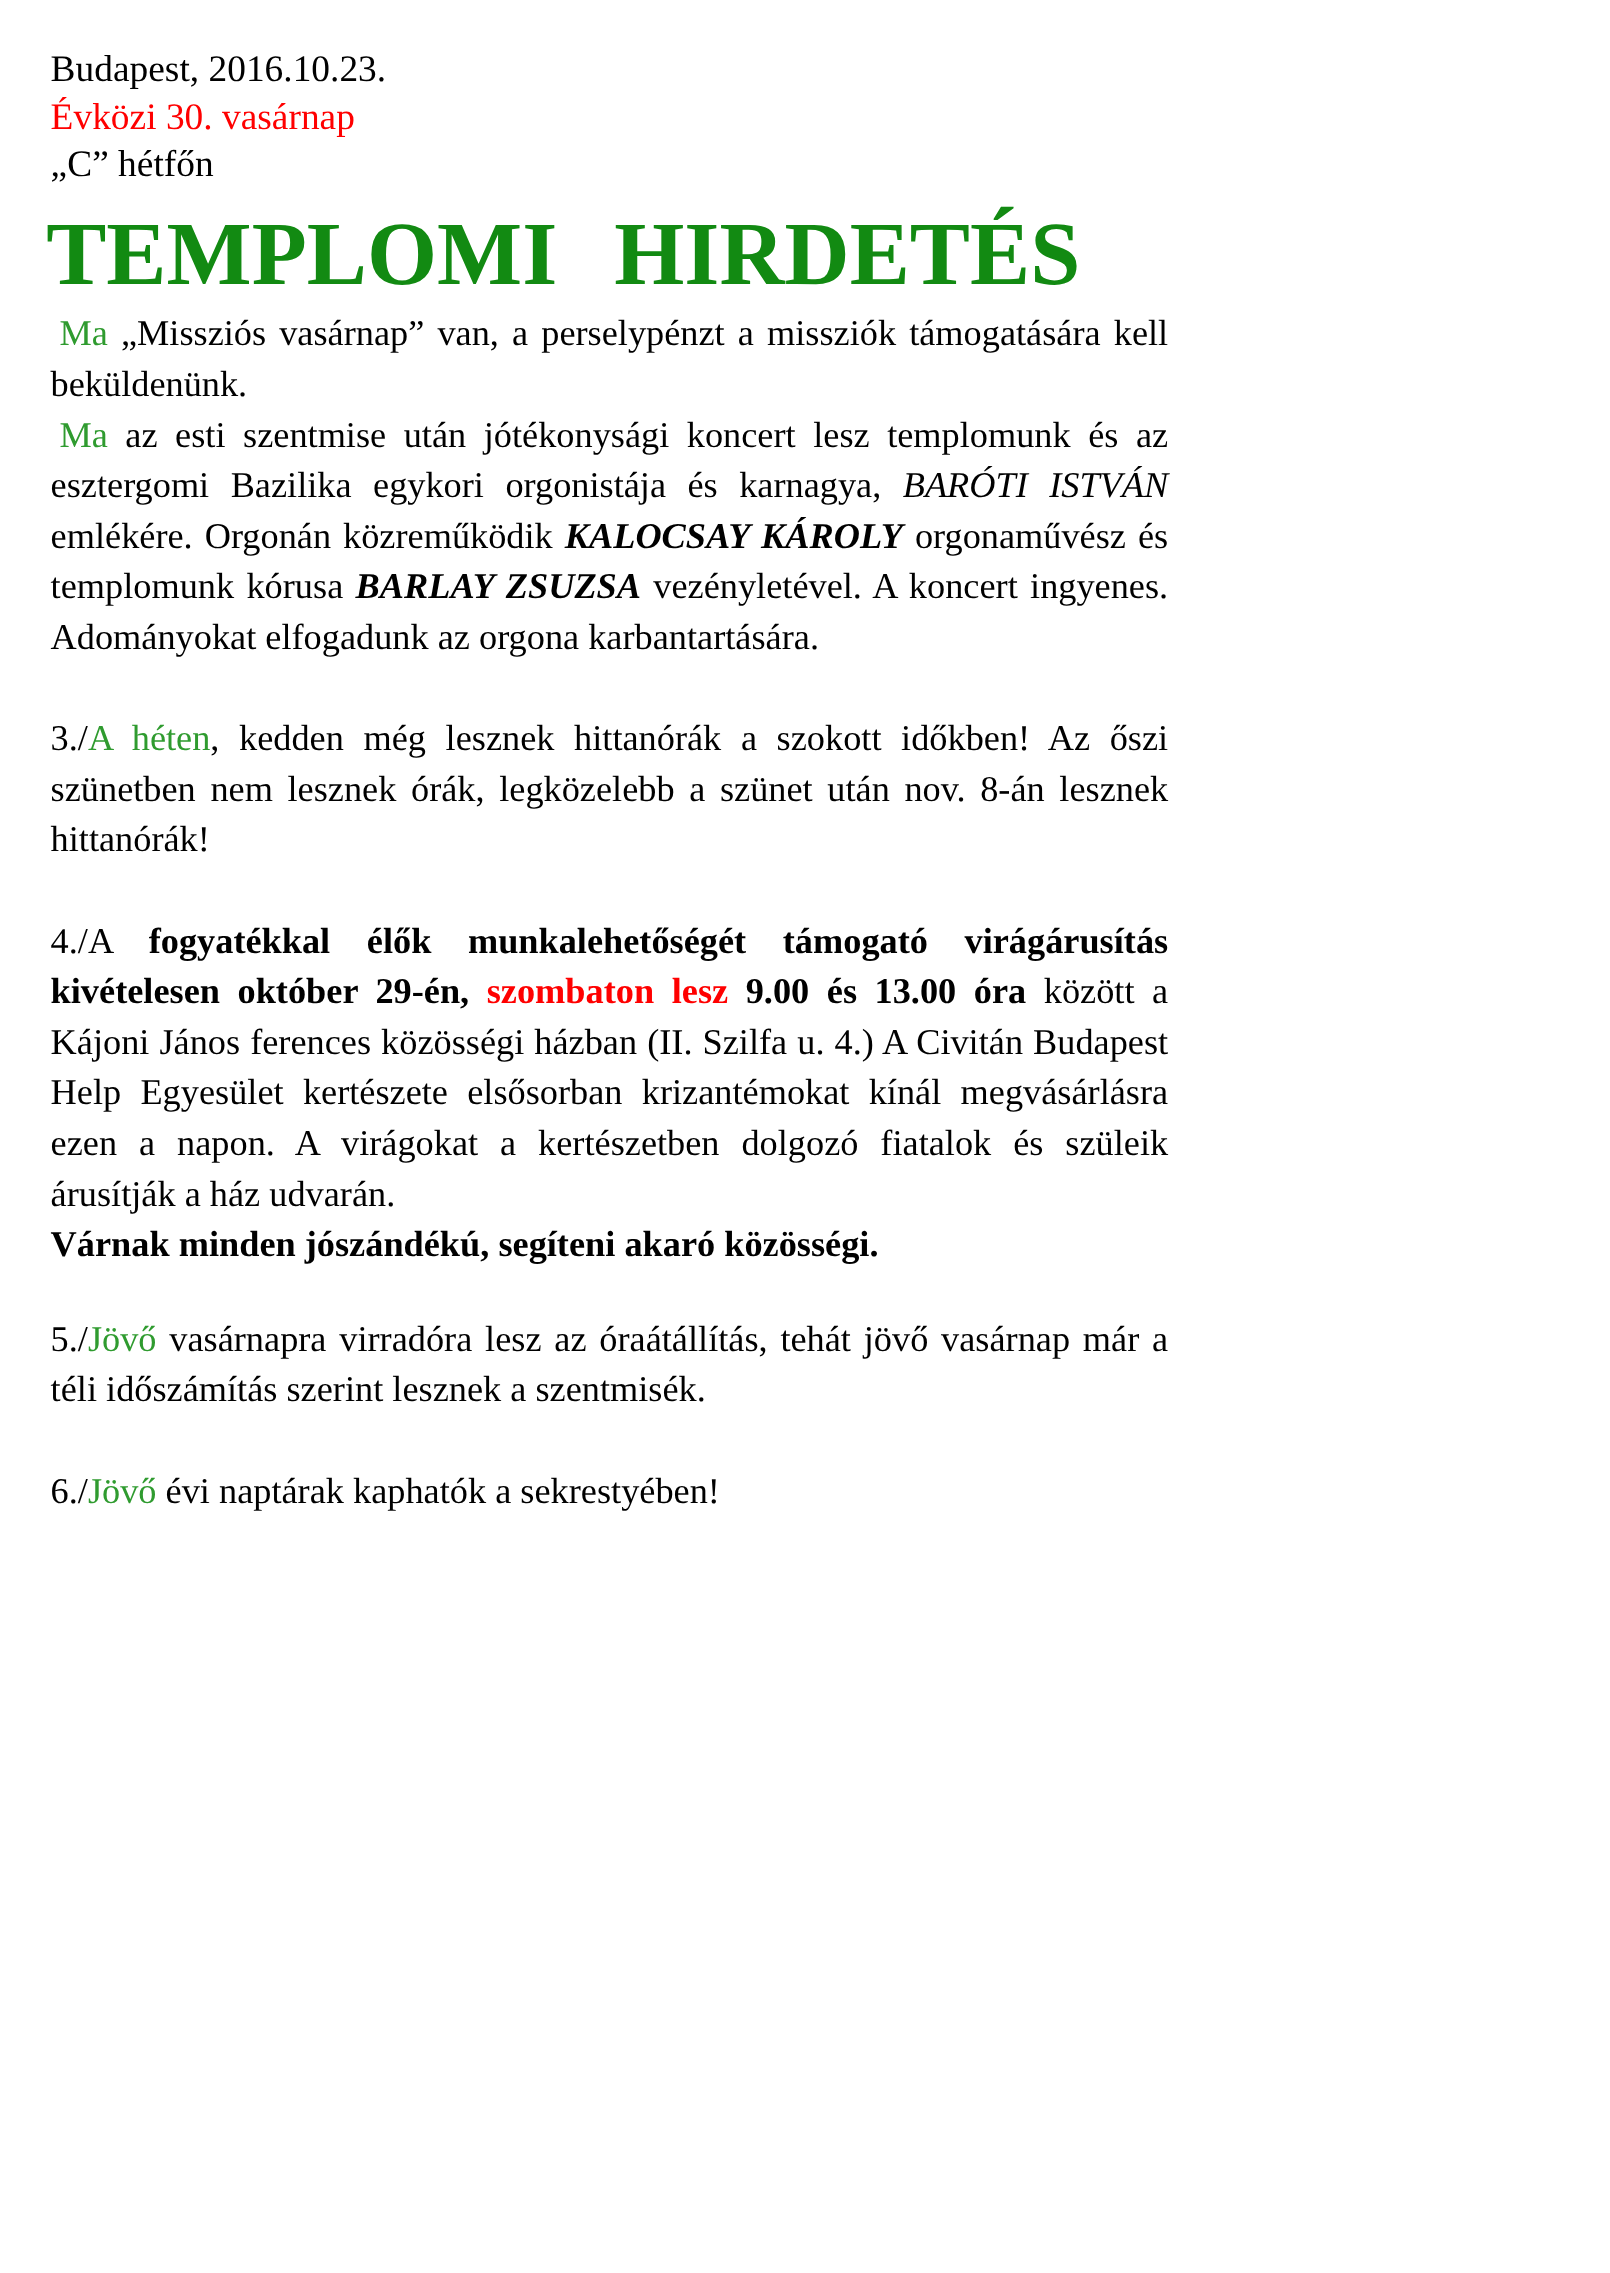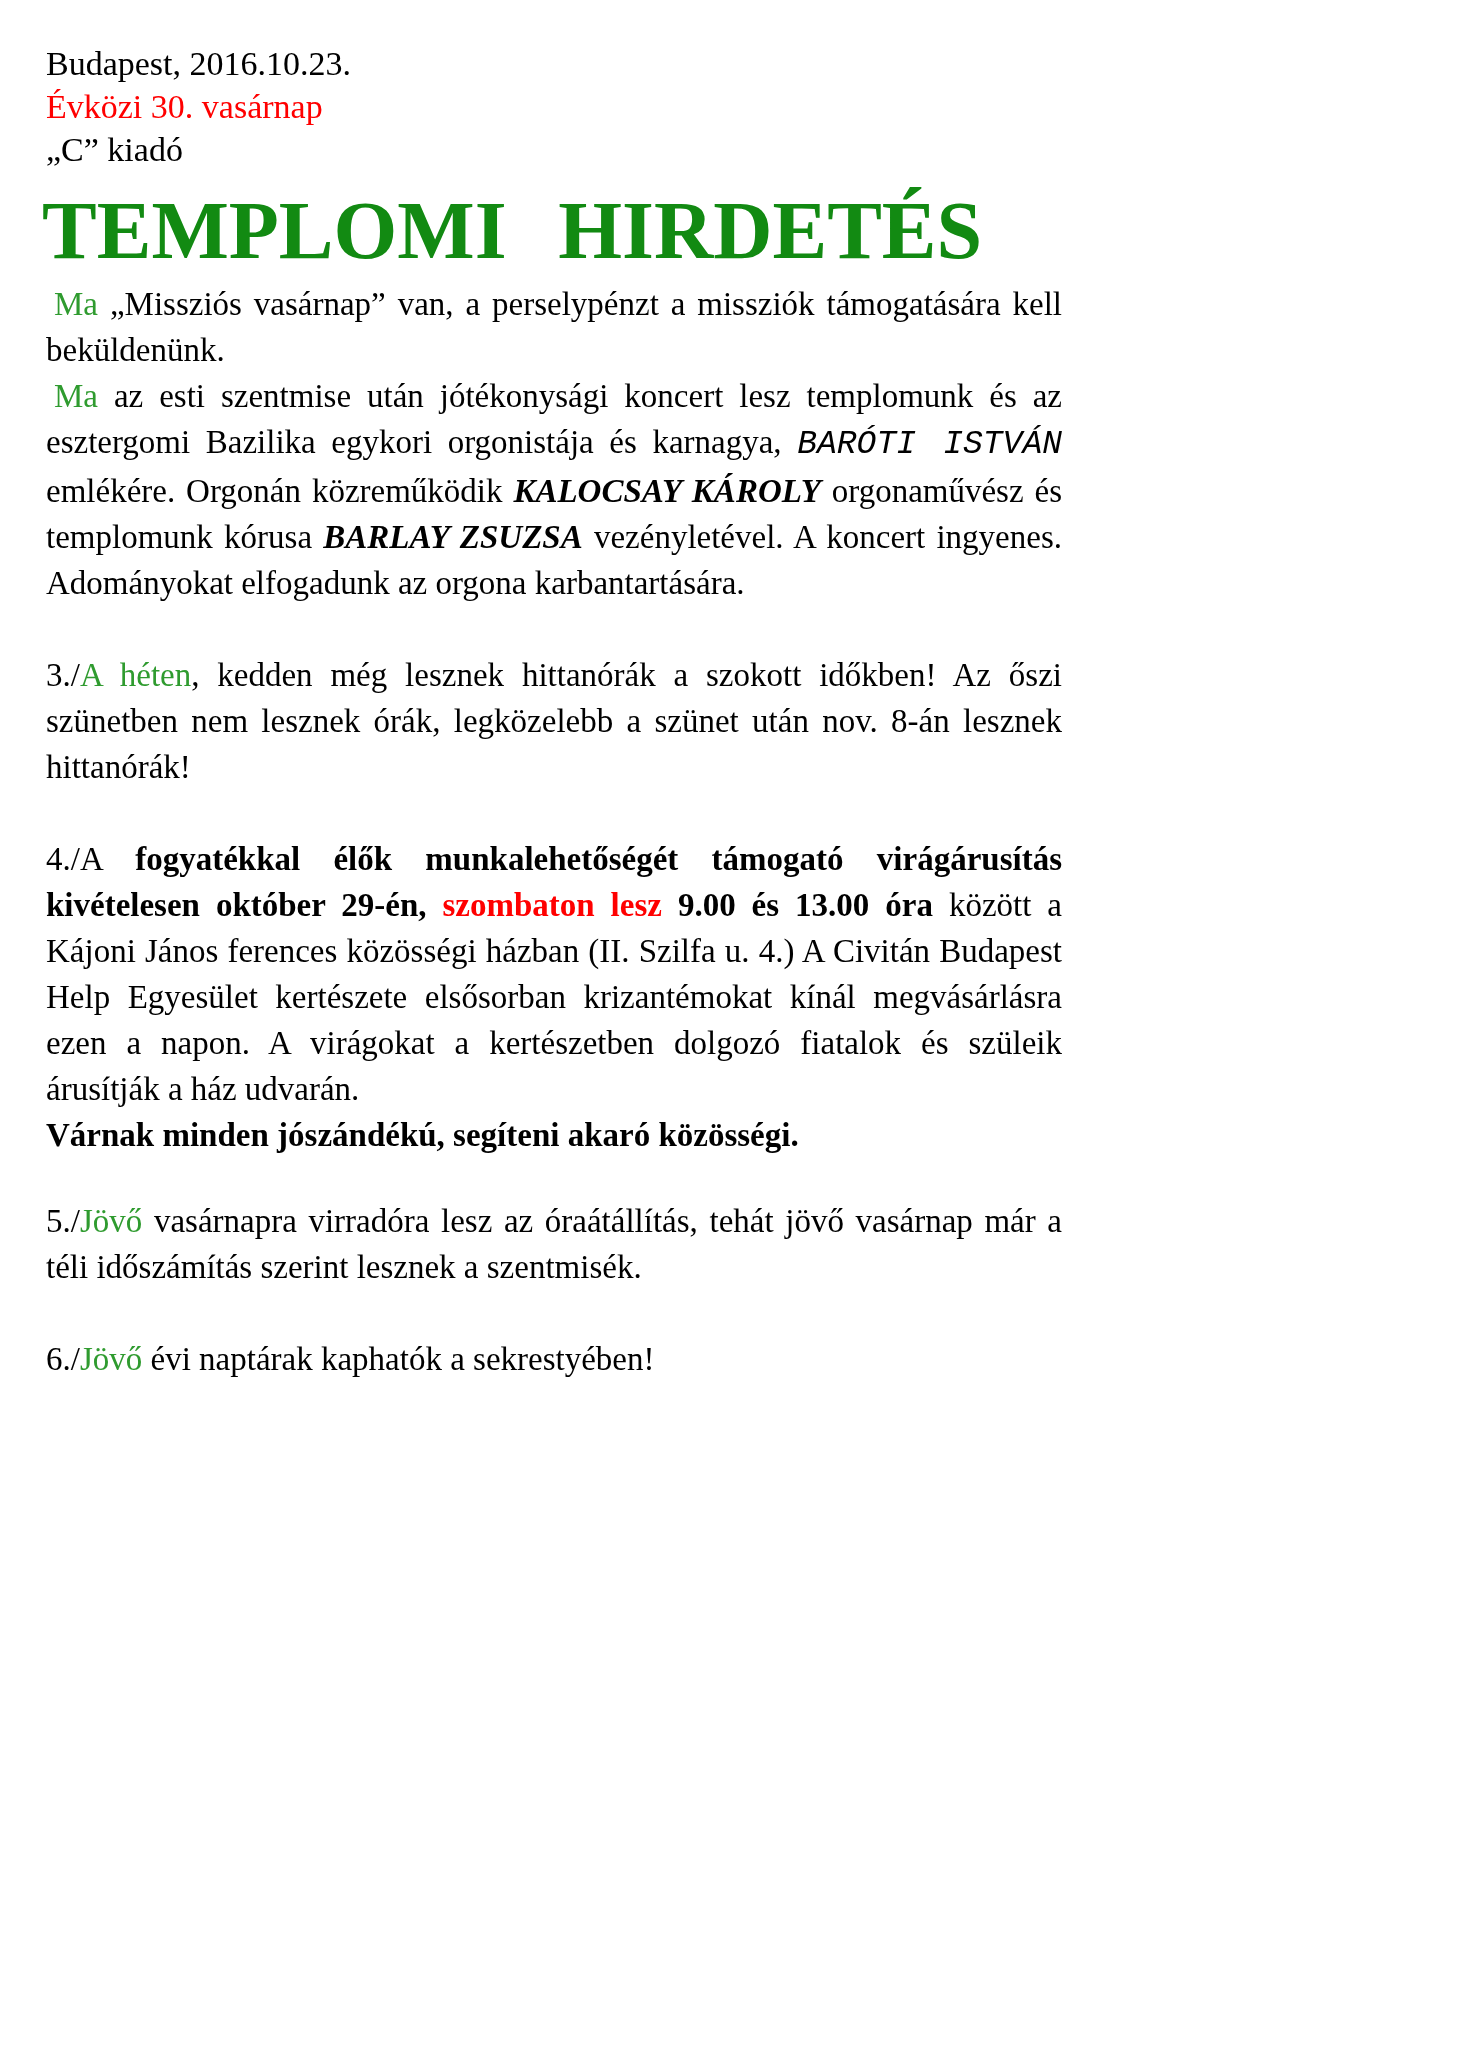--- a/index.html
+++ b/index.html
@@ -52,32 +52,32 @@
     text-align: justify;
     margin: 0;
   }
   .para.indent-sm { text-indent: 8px; }
   .para.indent-md { text-indent: 28px; }
   .para.gap { margin-top: 46px; }
   .para.gap-sm { margin-top: 40px; }
   .green { color: #2f9b2f; }
   .red { color: #ff0000; }
   .b { font-weight: bold; }
-  .i { font-style: italic; font-family: Liberation Mono, monospace; }
+  .i { font-style: italic; }
   .bi { font-weight: bold; font-style: italic; }
 </style>
 </head>
 <body>
 
 <div class="page">
   <div class="content">
 
     <div class="hdr-line">Budapest, 2016.10.23.</div>
     <div class="hdr-line hdr-red">Évközi 30. vasárnap</div>
-    <div class="hdr-line">„C” kiadó</div>
+    <div class="hdr-line">„C” hétfőn</div>
 
     <div class="doc-title">TEMPLOMI HIRDETÉS</div>
 
 
     <p class="para indent-sm"><span class="green">Ma</span><span> „Missziós vasárnap” van, a perselypénzt a missziók támogatására kell beküldenünk.</span></p>
 
     <p class="para indent-sm"><span class="green">Ma</span><span> az esti szentmise után jótékonysági koncert lesz templomunk és az esztergomi Bazilika egykori orgonistája és karnagya, </span><span class="i">BARÓTI ISTVÁN</span><span> emlékére. Orgonán közreműködik </span><span class="bi">KALOCSAY KÁROLY</span><span> orgonaművész és templomunk kórusa </span><span class="bi">BARLAY ZSUZSA</span><span> vezényletével. A koncert ingyenes. Adományokat elfogadunk az orgona karbantartására.</span></p>
 
 
 

